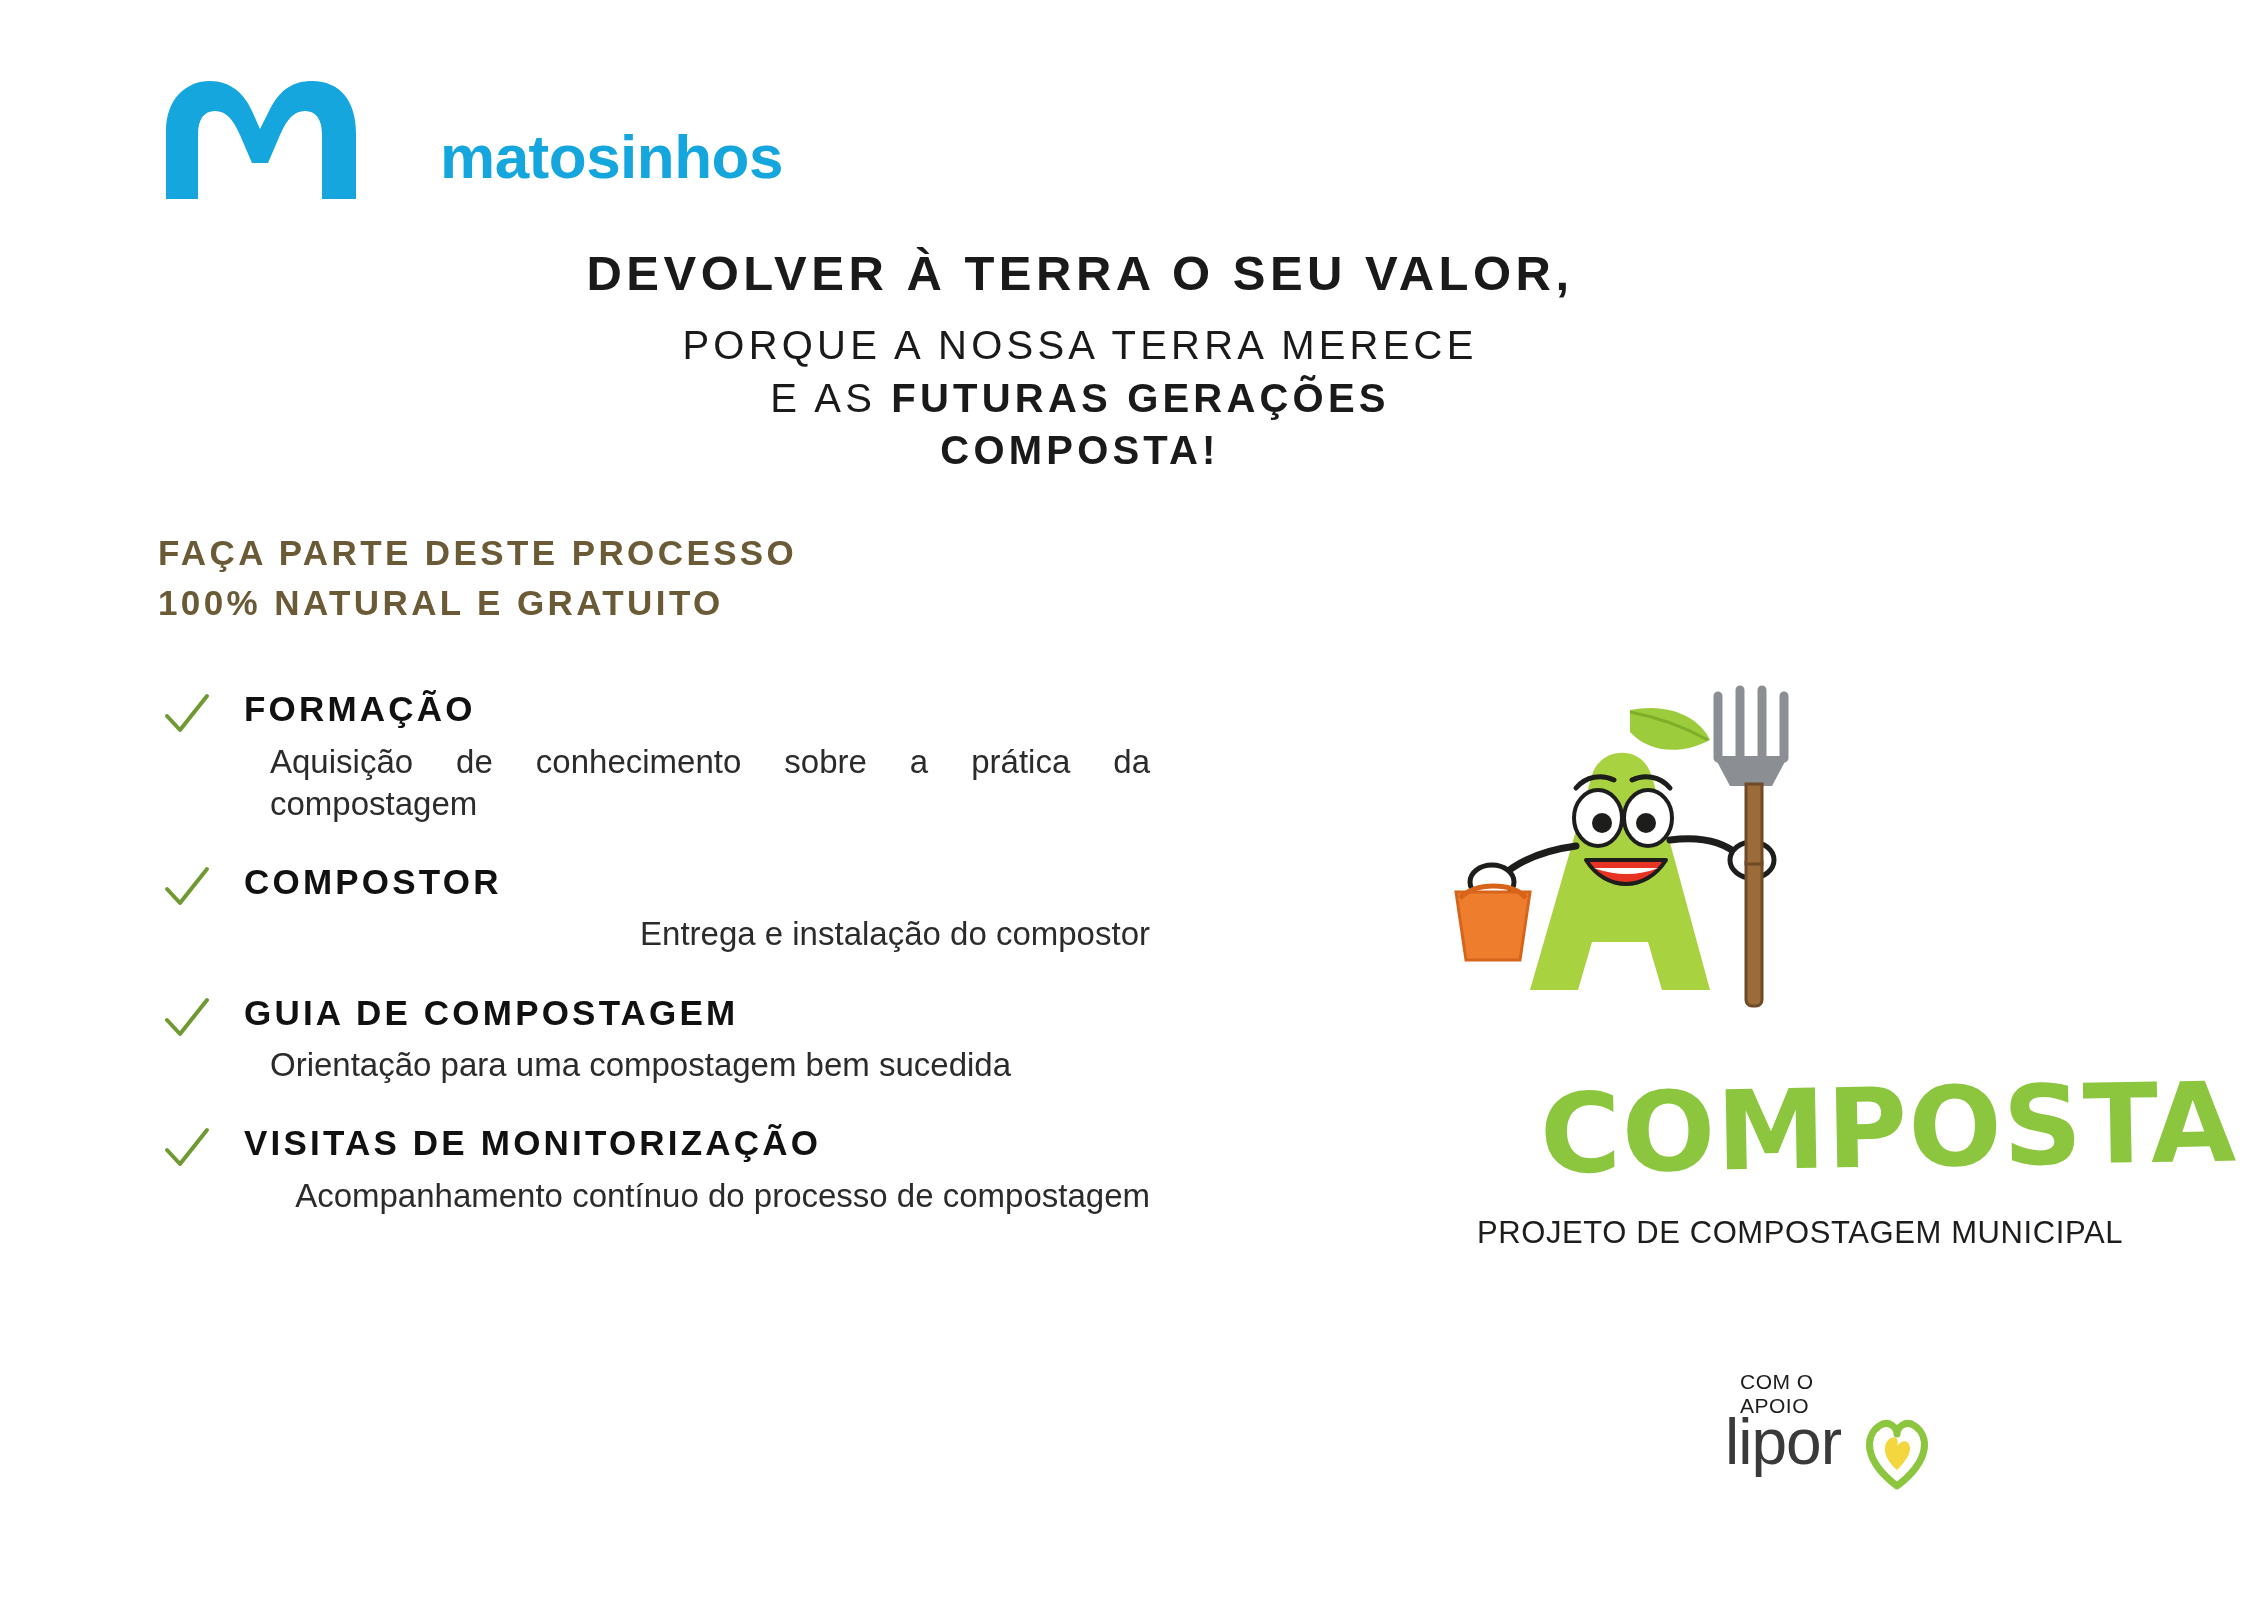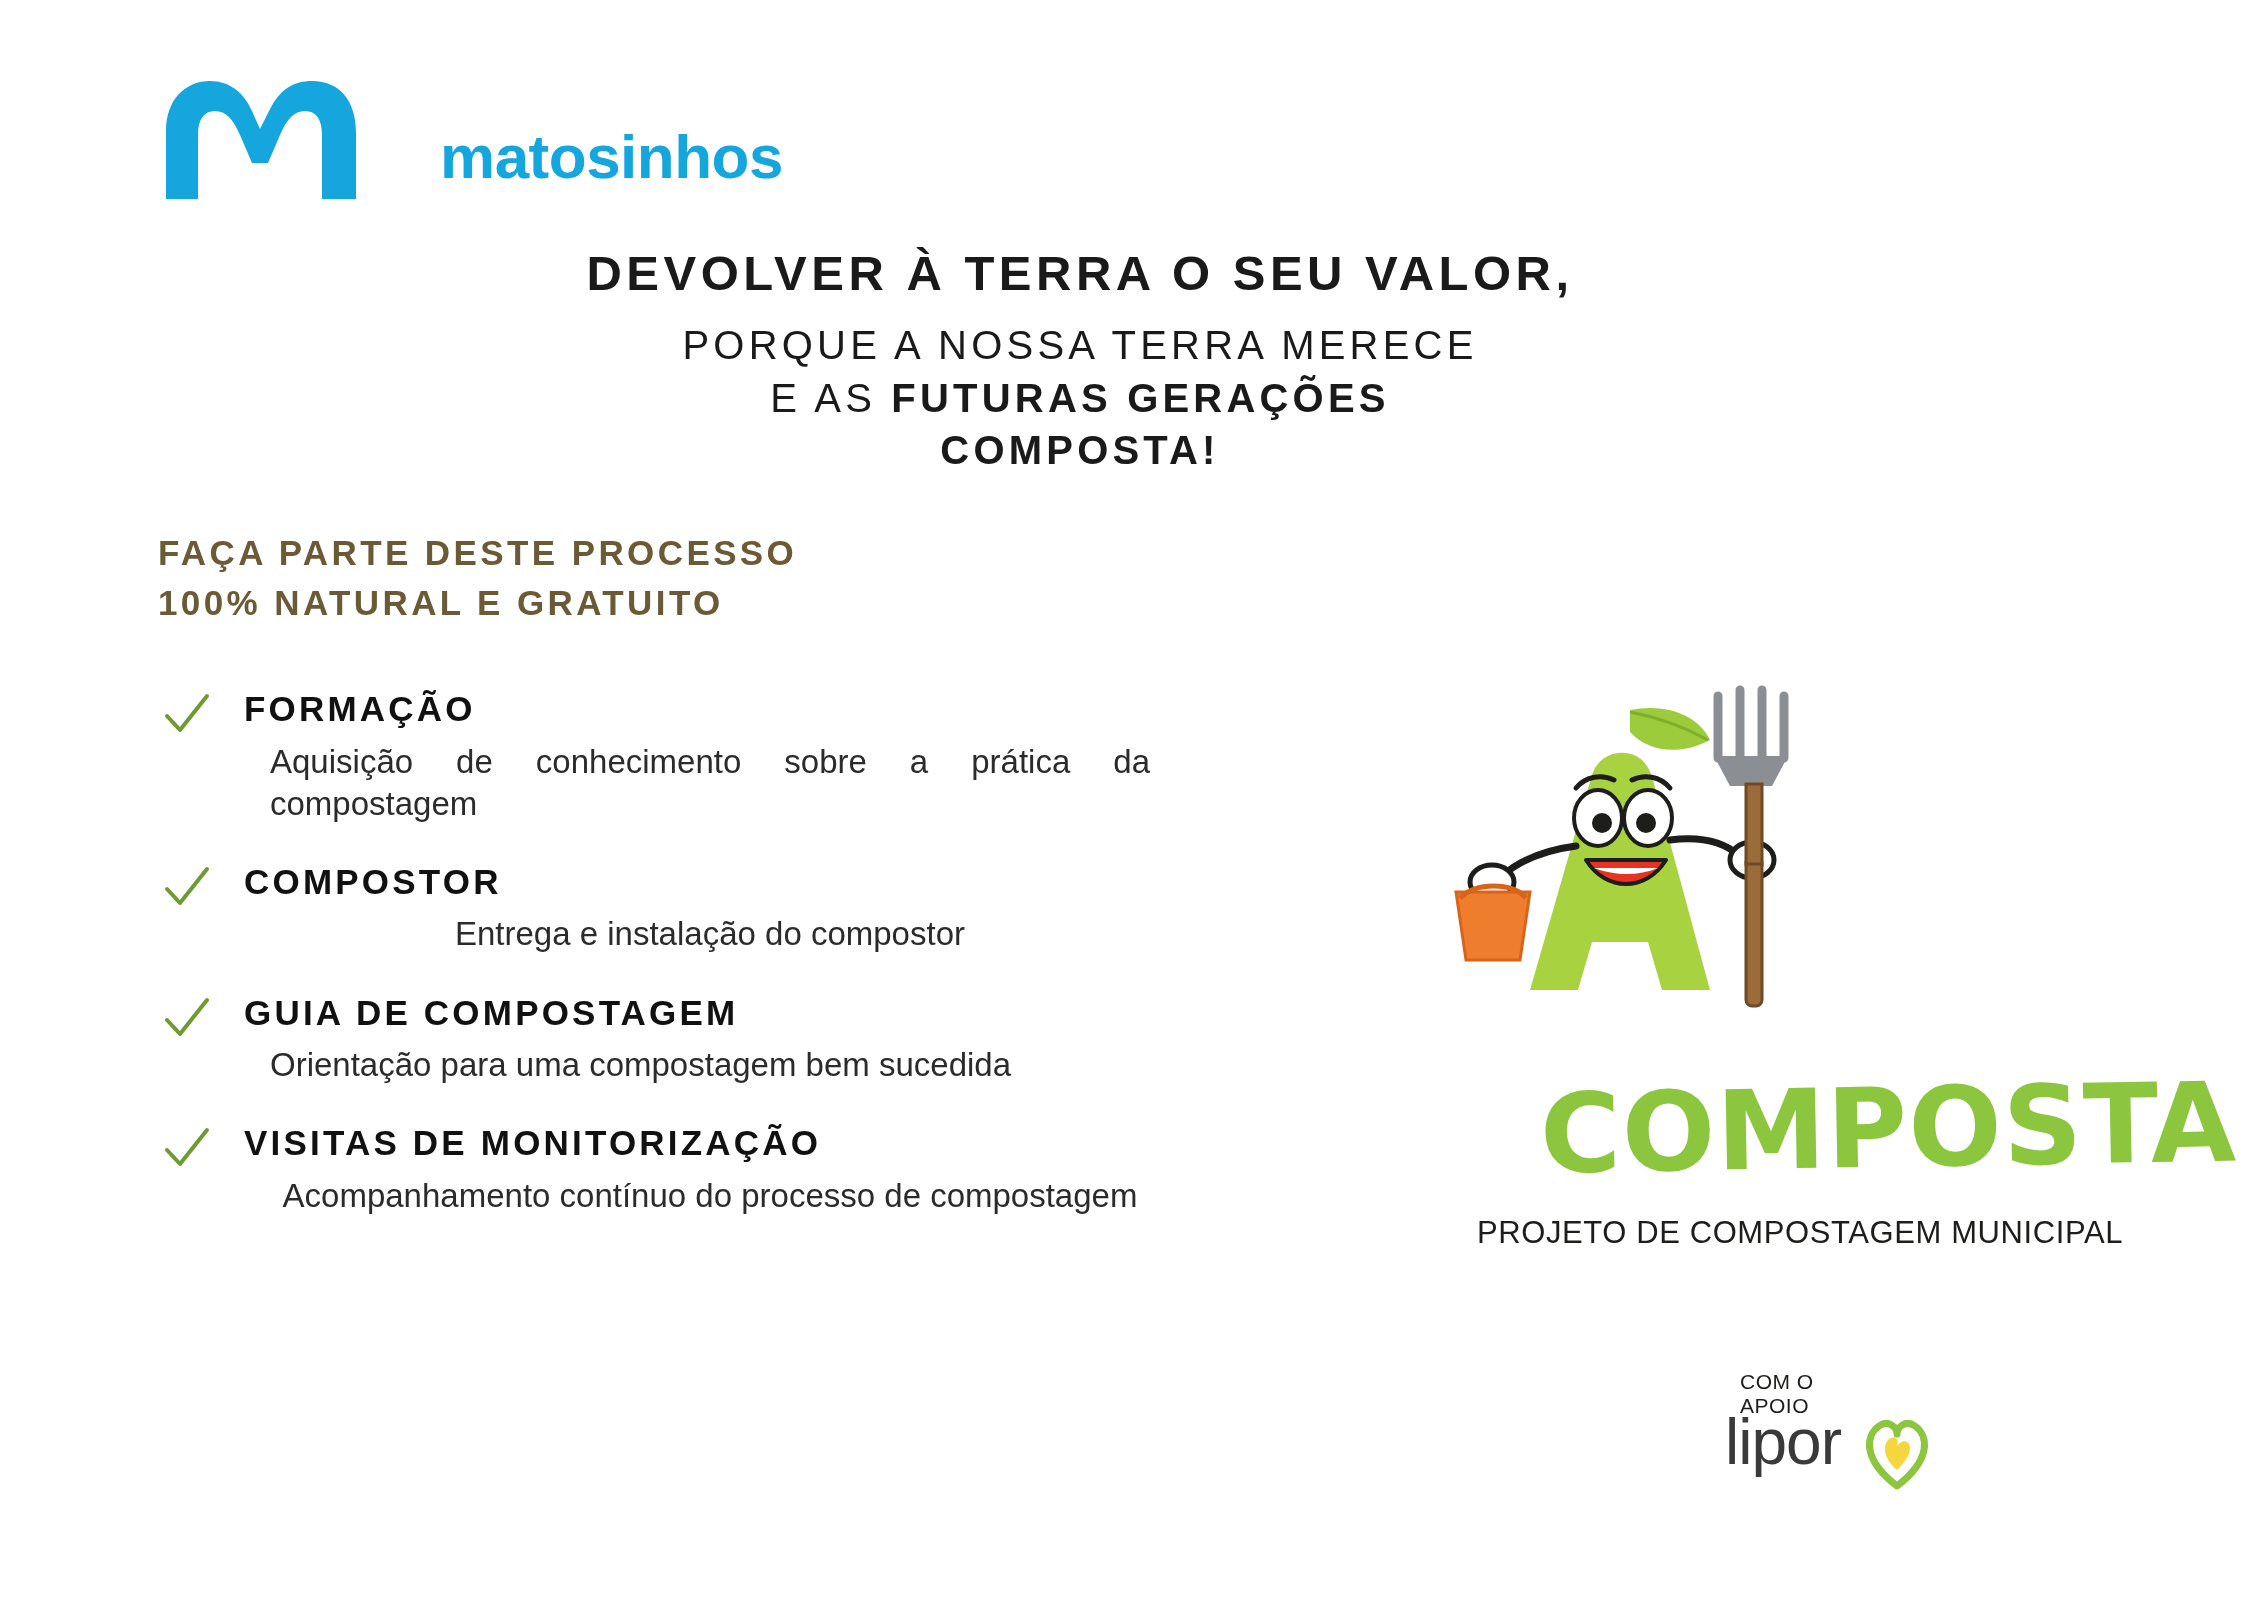--- a/index.html
+++ b/index.html
@@ -114,21 +114,21 @@
   .f-desc {
     margin-left: 110px;
     margin-top: 12px;
     font-size: 33px;
     font-weight: 400;
     color: #2b2b2b;
     line-height: 1.28;
     text-align: justify;
     width: 880px;
   }
-  .f-desc.nojust { text-align: center; }
+  .f-desc.nojust { text-align: right; }
 
   
   .mascot {
     position: absolute;
     left: 1380px;
     top: 660px;
     width: 530px;
     height: 400px;
   }
   .mascot svg { width: 100%; height: 100%; display: block; }

